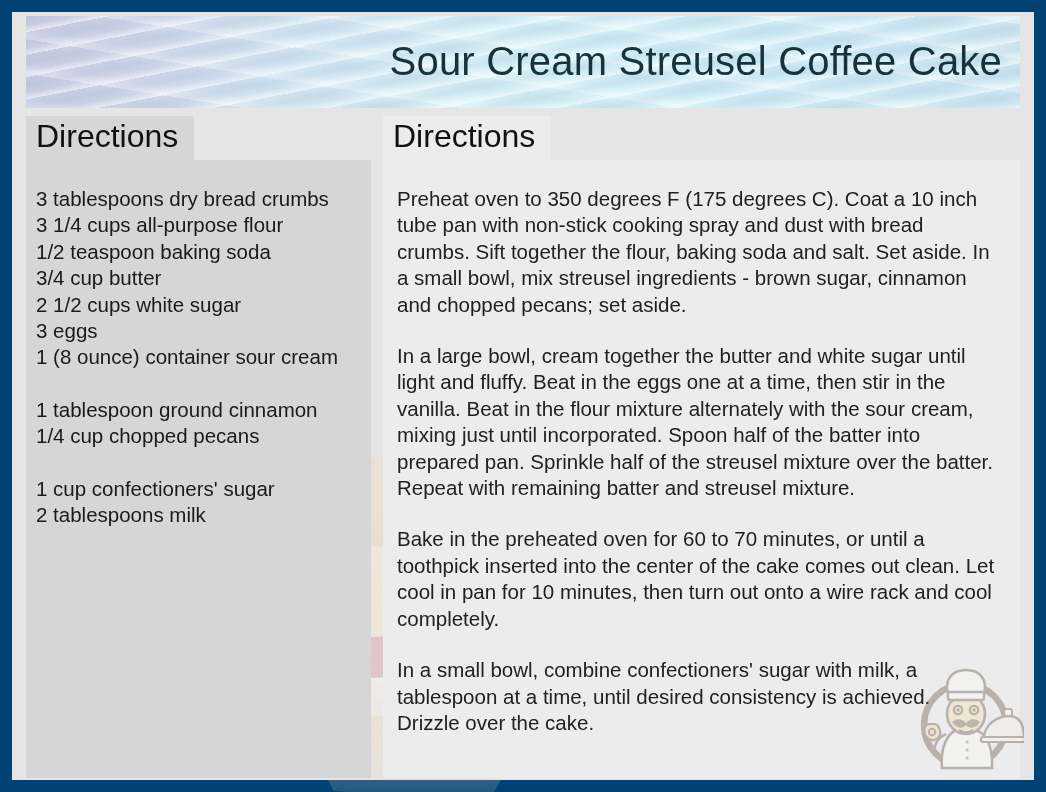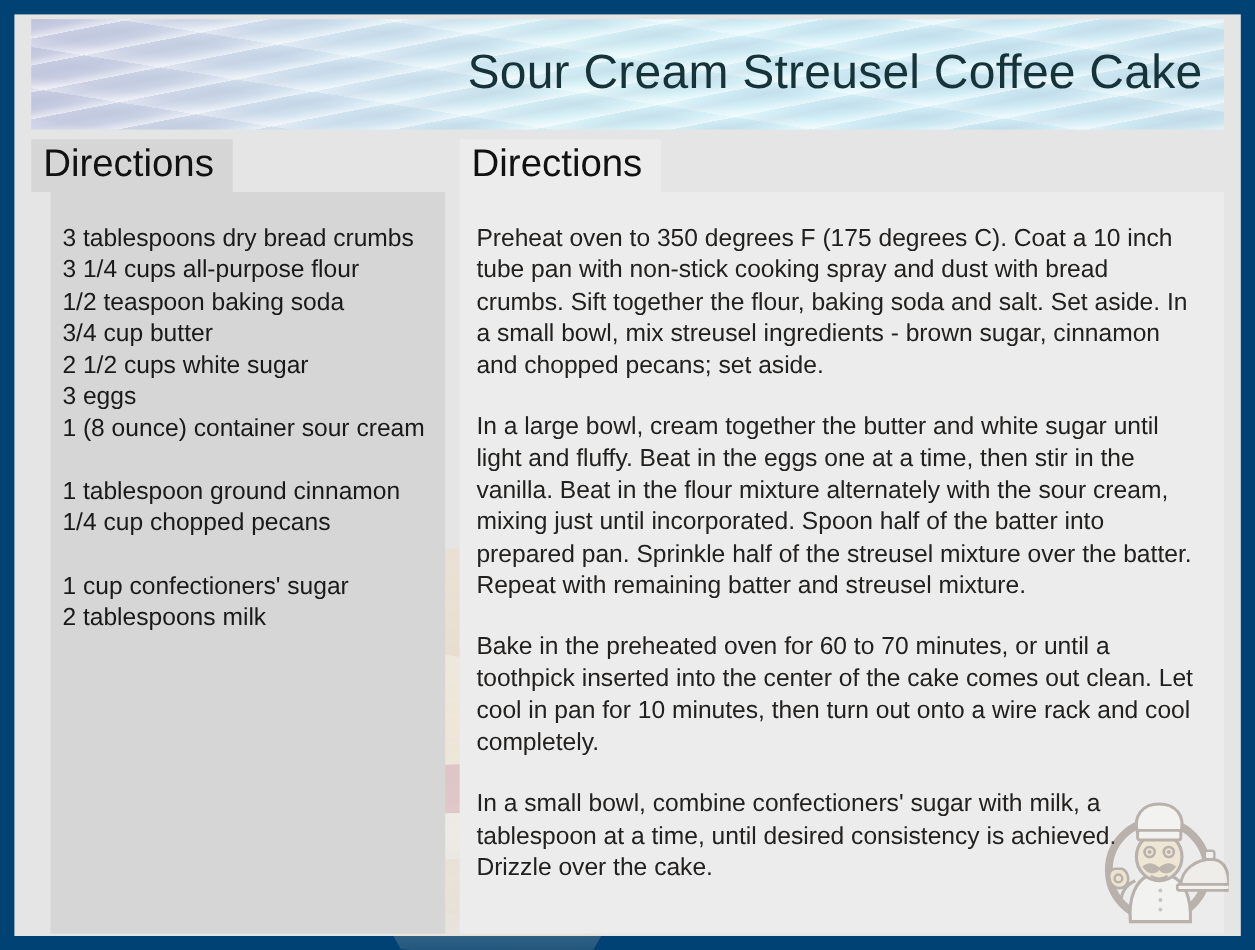--- a/index.html
+++ b/index.html
@@ -88,21 +88,21 @@
   }
   .tab-ingredients { background:#d6d6d6; }
   .tab-directions  { background:#ececec; }
 
   .panel {
     position:relative;
     z-index:2;
     height:calc(100% - 46px);
     padding:26px 10px 10px 10px;
   }
-  .panel-ingredients { background:#d6d6d6;margin-left:16px; }
+  .panel-ingredients { background:#d6d6d6; }
   .panel-directions  { background:#ececec; padding-left:14px; padding-right:24px; }
 
   .ing-line {
     position:relative;
     z-index:4;
     font-size:20.5px;
     line-height:26.4px;
     color:#1a1a1a;
     white-space:nowrap;
   }

